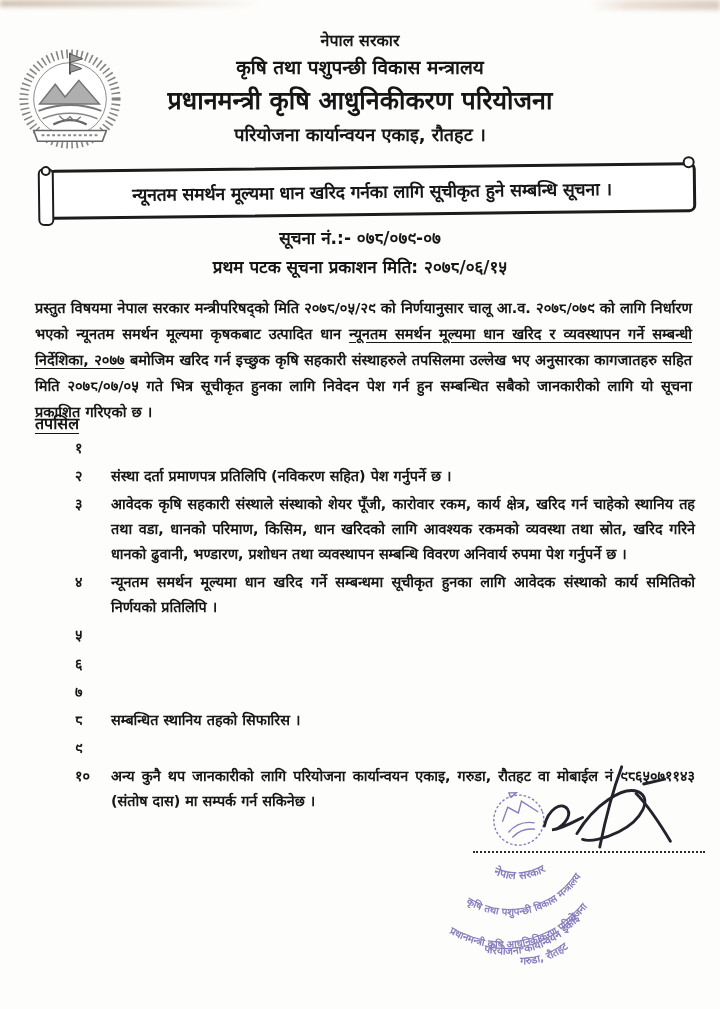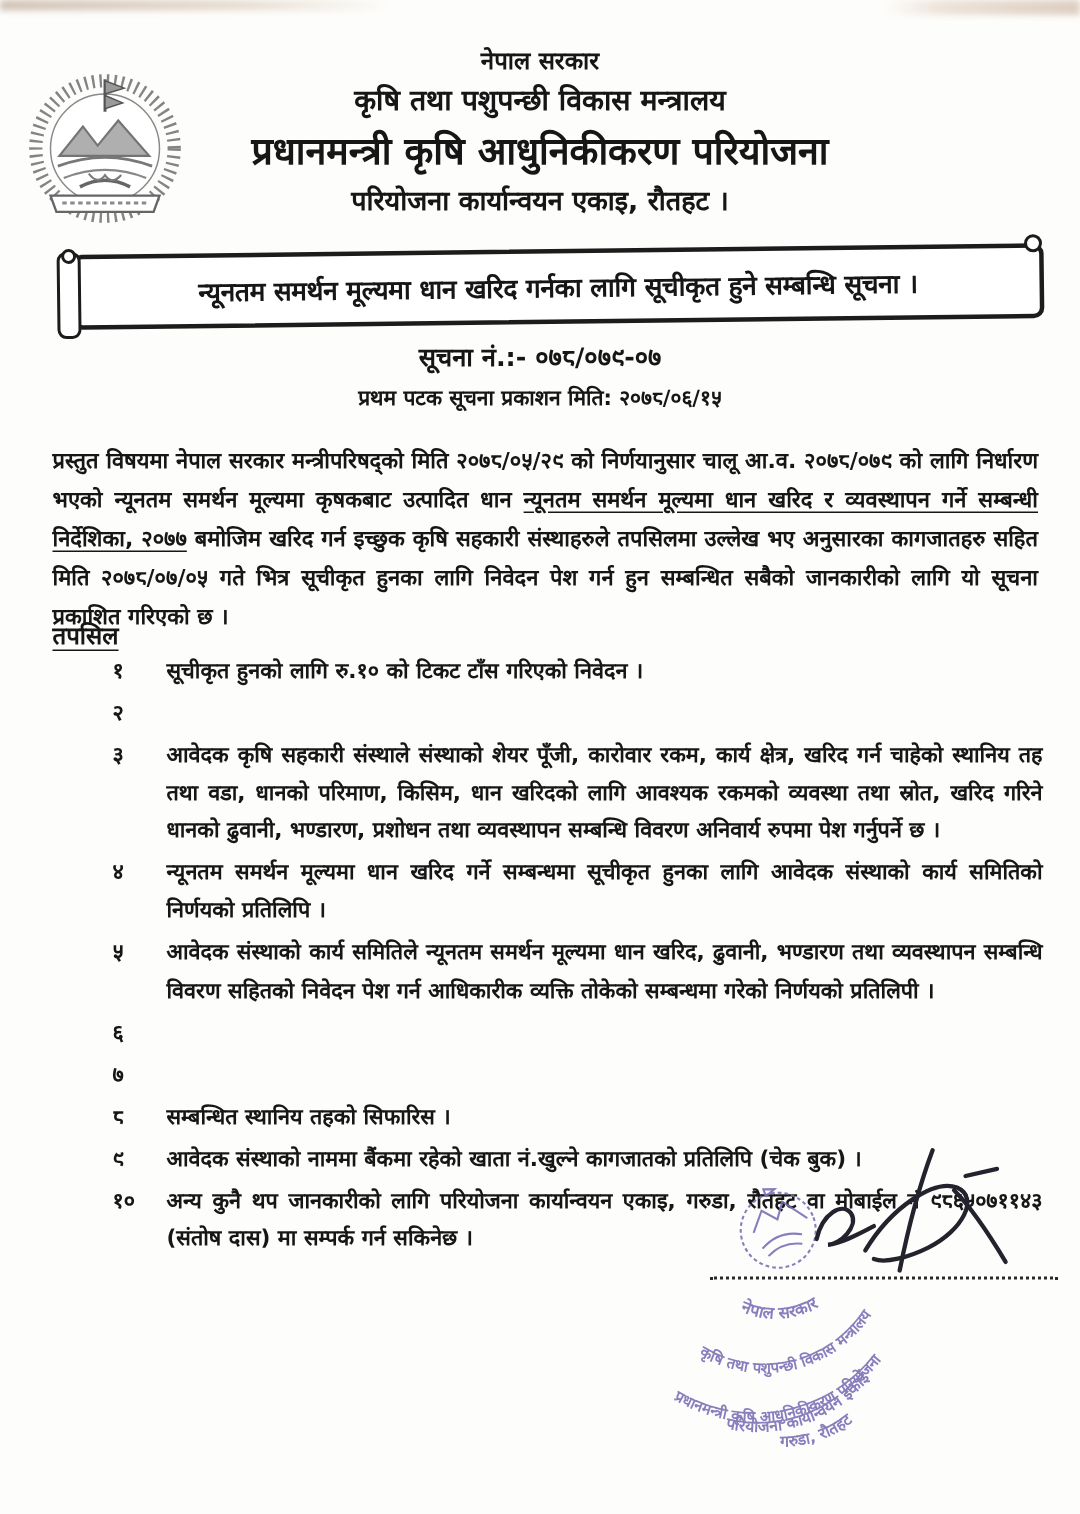--- a/index.html
+++ b/index.html
@@ -39,21 +39,21 @@
   .roll-left:before{content:"";position:absolute;left:1px;top:-4px;width:6px;height:6px;
     border:2px solid #1c1c1c;border-radius:50%;background:#fff;}
   .curl-right{
     position:absolute;right:-2px;top:-9px;width:8px;height:8px;
     border:2.5px solid #1c1c1c;border-radius:50%;background:#fff;
   }
 
   
   .meta{position:absolute;left:0;width:720px;text-align:center;font-weight:bold;}
   .meta.n1{top:226px;font-size:17px;}
-  .meta.n2{top:255px;font-size:14px;}
+  .meta.n2{top:255px;font-size:17px;}
 
   
   .para{
     position:absolute;left:35px;top:295px;width:657px;
     font-size:14.6px;font-weight:bold;line-height:1.78;text-align:justify;
   }
   .para .ul{text-decoration:underline;text-underline-offset:3px;}
 
   
   .tapasil-h{position:absolute;left:35px;top:412px;font-size:16px;font-weight:bold;
@@ -111,50 +111,48 @@
 
 <div class="meta n1">सूचना नं.:- ०७८/०७९-०७</div>
 <div class="meta n2">प्रथम पटक सूचना प्रकाशन मिति: २०७८/०६/१५</div>
 
 <div class="para"><span>प्रस्तुत विषयमा नेपाल सरकार मन्त्रीपरिषद्को मिति २०७८/०५/२९ को निर्णयानुसार चालू आ.व. २०७८/०७९ को लागि निर्धारण भएको न्यूनतम समर्थन मूल्यमा कृषकबाट उत्पादित धान </span><span class="ul">न्यूनतम समर्थन मूल्यमा धान खरिद र व्यवस्थापन गर्ने सम्बन्धी निर्देशिका, २०७७</span><span> बमोजिम खरिद गर्न इच्छुक कृषि सहकारी संस्थाहरुले तपसिलमा उल्लेख भए अनुसारका कागजातहरु सहित मिति २०७८/०७/०५ गते भित्र सूचीकृत हुनका लागि निवेदन पेश गर्न हुन सम्बन्धित सबैको जानकारीको लागि यो सूचना प्रकाशित गरिएको छ ।</span></div>
 
 <div class="tapasil-h">तपसिल</div>
 <div class="tlist">
   <div class="t-item">
       <span class="t-num">१</span>
-      <span class="t-text">सूचीकृत हुनको लागि रु.१० को टिकट टाँस गरिएको निवेदन ।</span>
     </div>
   <div class="t-item">
       <span class="t-num">२</span>
+      <span class="t-text">संस्था दर्ता प्रमाणपत्र प्रतिलिपि (नविकरण सहित) पेश गर्नुपर्ने छ ।</span>
     </div>
   <div class="t-item">
       <span class="t-num">३</span>
       <span class="t-text">आवेदक कृषि सहकारी संस्थाले संस्थाको शेयर पूँजी, कारोवार रकम, कार्य क्षेत्र, खरिद गर्न चाहेको स्थानिय तह तथा वडा, धानको परिमाण, किसिम, धान खरिदको लागि आवश्यक रकमको व्यवस्था तथा स्रोत, खरिद गरिने धानको ढुवानी, भण्डारण, प्रशोधन तथा व्यवस्थापन सम्बन्धि विवरण अनिवार्य रुपमा पेश गर्नुपर्ने छ ।</span>
     </div>
   <div class="t-item">
       <span class="t-num">४</span>
       <span class="t-text">न्यूनतम समर्थन मूल्यमा धान खरिद गर्ने सम्बन्धमा सूचीकृत हुनका लागि आवेदक संस्थाको कार्य समितिको निर्णयको प्रतिलिपि ।</span>
     </div>
   <div class="t-item">
       <span class="t-num">५</span>
-      <span class="t-text">आवेदक संस्थाको कार्य समितिले न्यूनतम समर्थन मूल्यमा धान खरिद, ढुवानी, भण्डारण तथा व्यवस्थापन सम्बन्धि विवरण सहितको निवेदन पेश गर्न आधिकारीक व्यक्ति तोकेको सम्बन्धमा गरेको निर्णयको प्रतिलिपी ।</span>
     </div>
   <div class="t-item">
       <span class="t-num">६</span>
     </div>
   <div class="t-item">
       <span class="t-num">७</span>
     </div>
   <div class="t-item">
       <span class="t-num">८</span>
       <span class="t-text">सम्बन्धित स्थानिय तहको सिफारिस ।</span>
     </div>
   <div class="t-item">
       <span class="t-num">९</span>
-      <span class="t-text">आवेदक संस्थाको नाममा बैंकमा रहेको खाता नं.खुल्ने कागजातको प्रतिलिपि (चेक बुक) ।</span>
     </div>
   <div class="t-item">
       <span class="t-num">१०</span>
       <span class="t-text">अन्य कुनै थप जानकारीको लागि परियोजना कार्यान्वयन एकाइ, गरुडा, रौतहट वा मोबाईल नं ९८६५०७११४३ (संतोष दास) मा सम्पर्क गर्न सकिनेछ ।</span>
     </div>
 </div>
 
 <div class="footer">
 
   <svg class="stamp" viewBox="0 0 220 200" aria-hidden="true">

